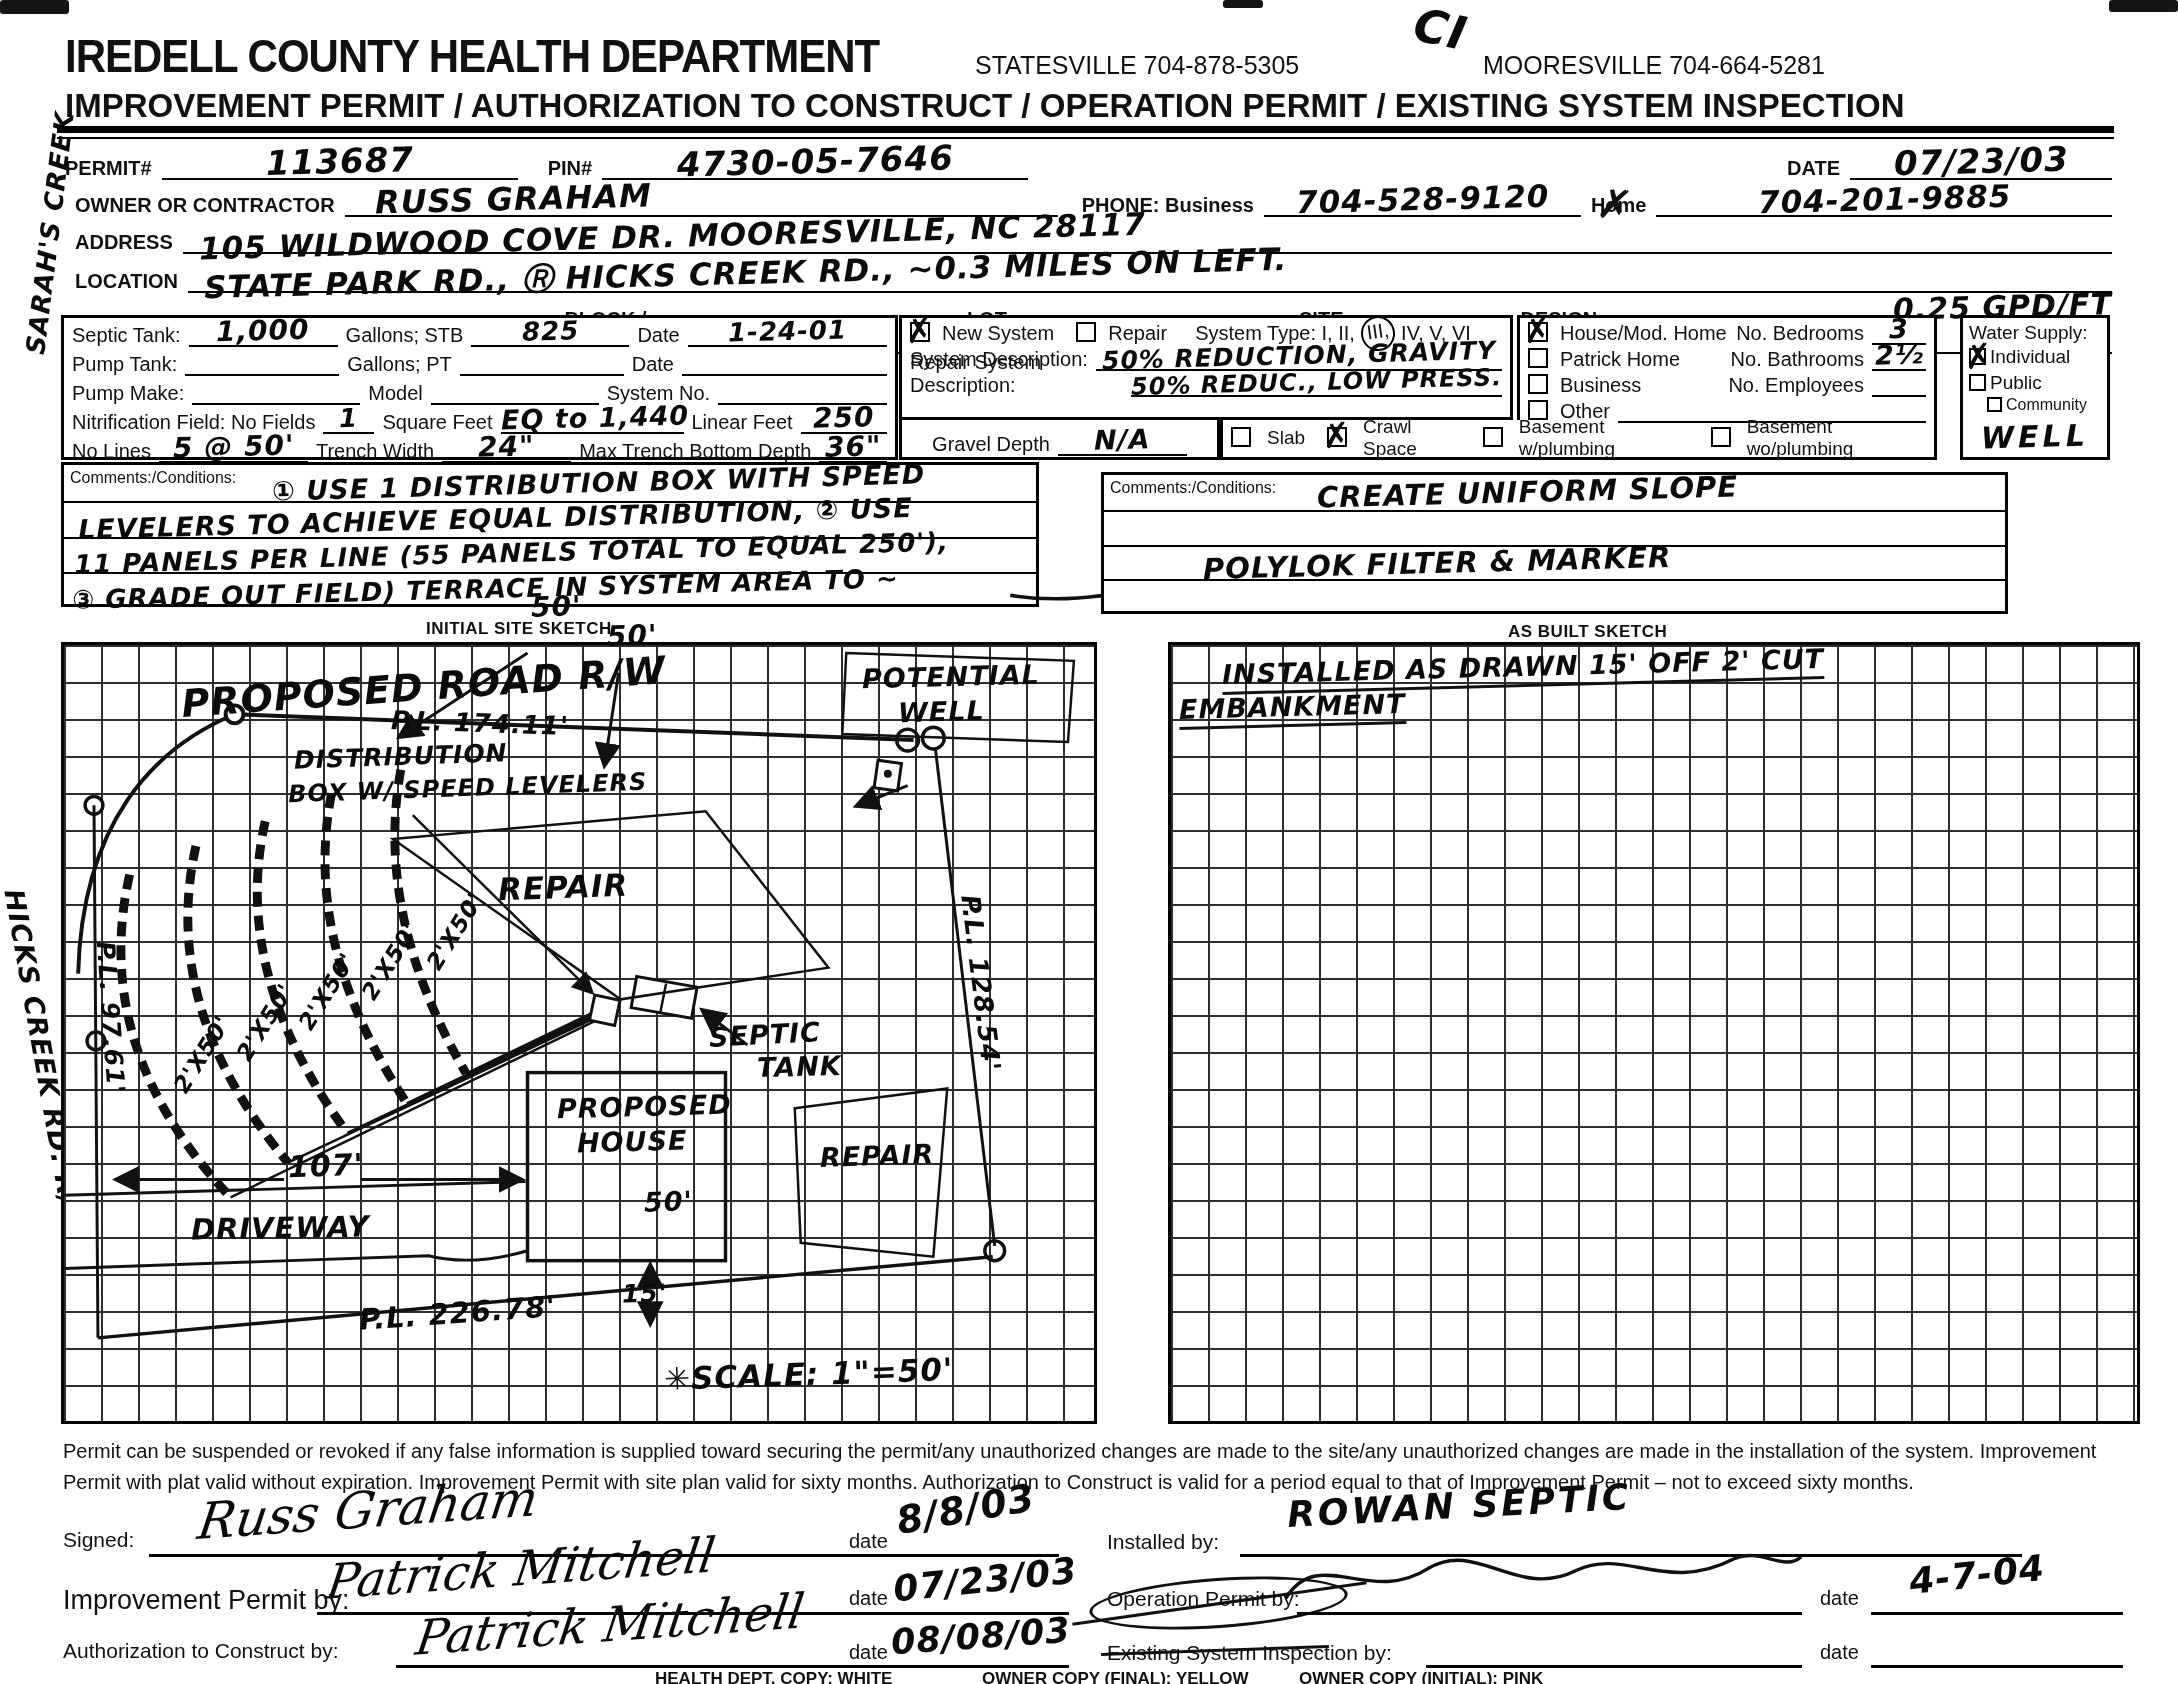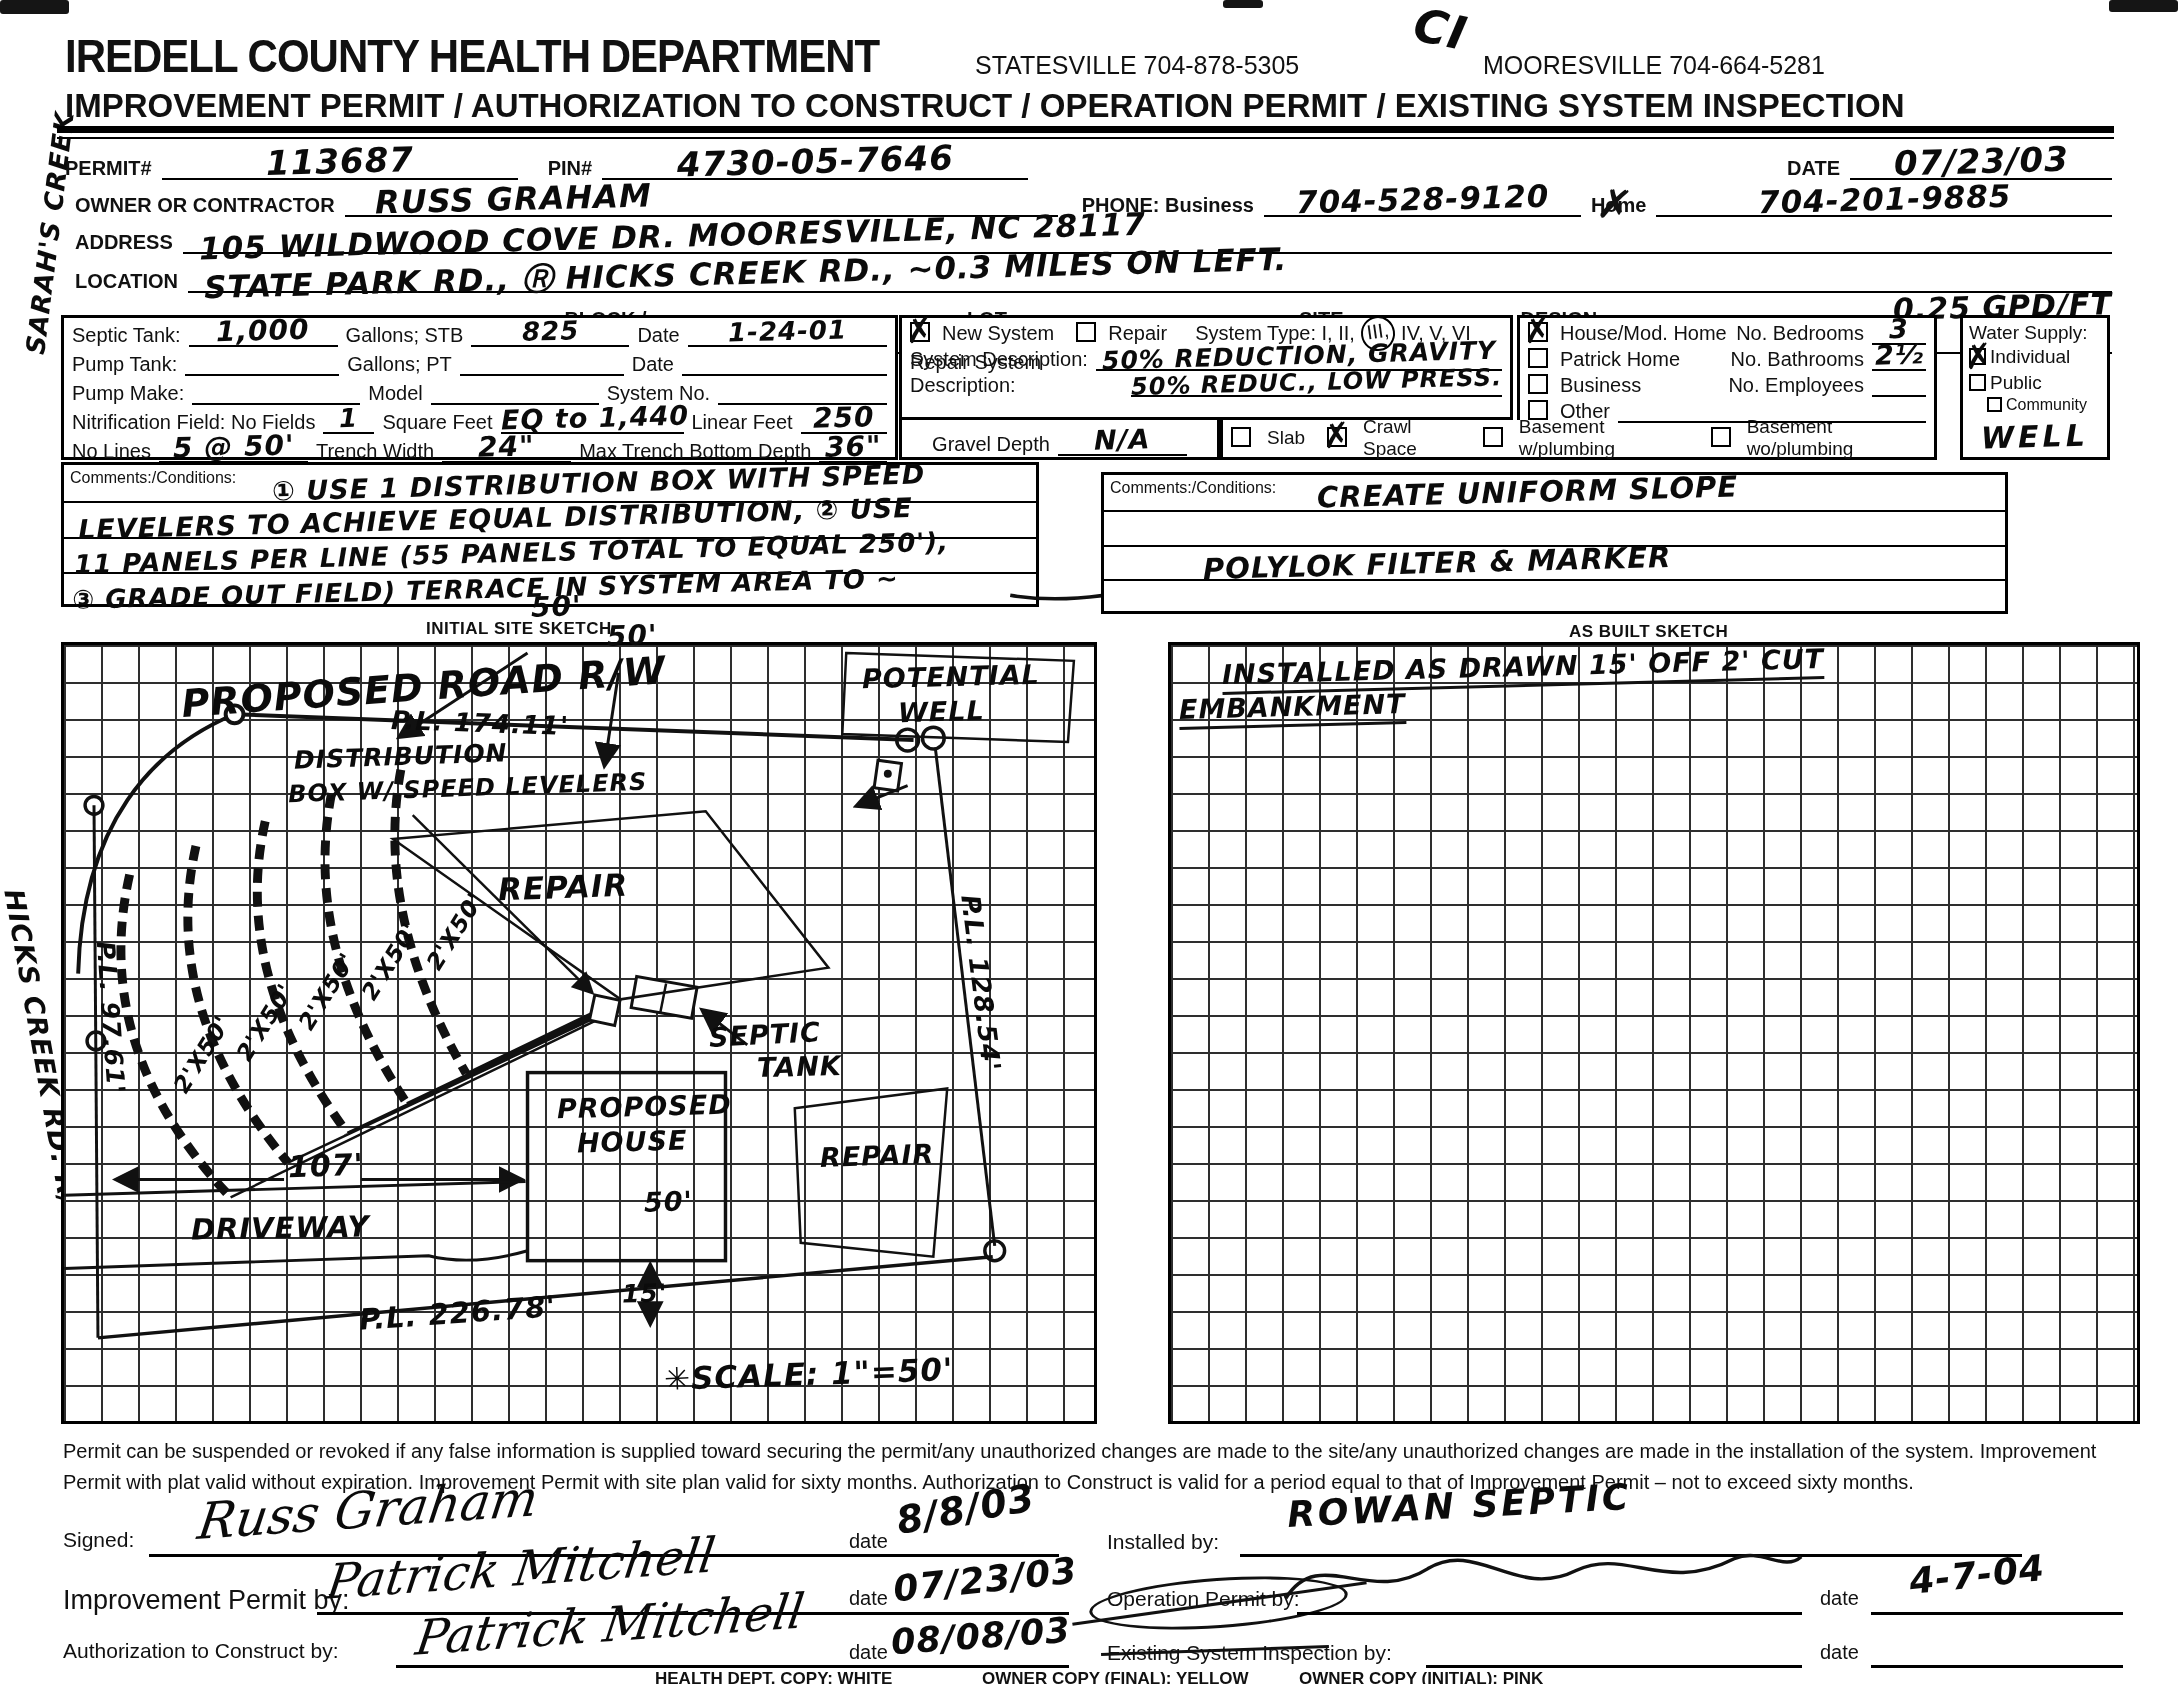--- a/index.html
+++ b/index.html
@@ -251,21 +251,21 @@
       <span class="hw abs" style="left:213px;top:0px;font-size:29px">CREATE UNIFORM SLOPE</span>
     </div>
   <div class="cline" style="top:35px;height:35px"></div>
   <div class="cline" style="top:69px;height:35px">
       <span class="hw abs" style="left:99px;top:2px;font-size:29px">POLYLOK FILTER &amp; MARKER</span>
     </div>
   <div class="cline" style="top:104px;height:35px;border-bottom:none"></div>
 </div>
 
 <div class="caption" style="left:426px;top:619px">INITIAL SITE SKETCH</div>
-<div class="caption" style="left:1569px;top:622px">AS BUILT SKETCH</div>
+<div class="caption" style="left:1508px;top:622px">AS BUILT SKETCH</div>
 
 <div class="grid" style="left:61px;top:642px;width:1030px;height:776px">
   <svg width="1030" height="776" style="position:absolute;left:0;top:0" viewBox="0 0 1040 784">
     <defs>
         <marker id="ah" markerWidth="9" markerHeight="9" refX="7" refY="4.5" orient="auto">
           <path d="M0,0 L9,4.5 L0,9 z" fill="#111"></path>
         </marker>
       </defs>
 
     <path d="M 14 332 C 18 180 90 104 172 70" stroke="#111" stroke-width="4" fill="none"></path>

